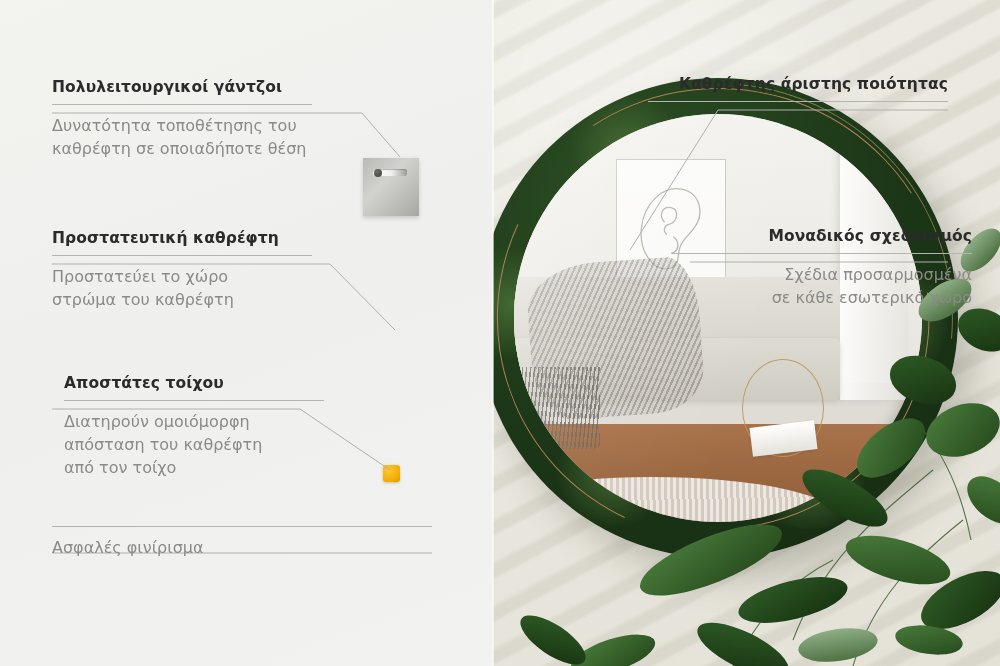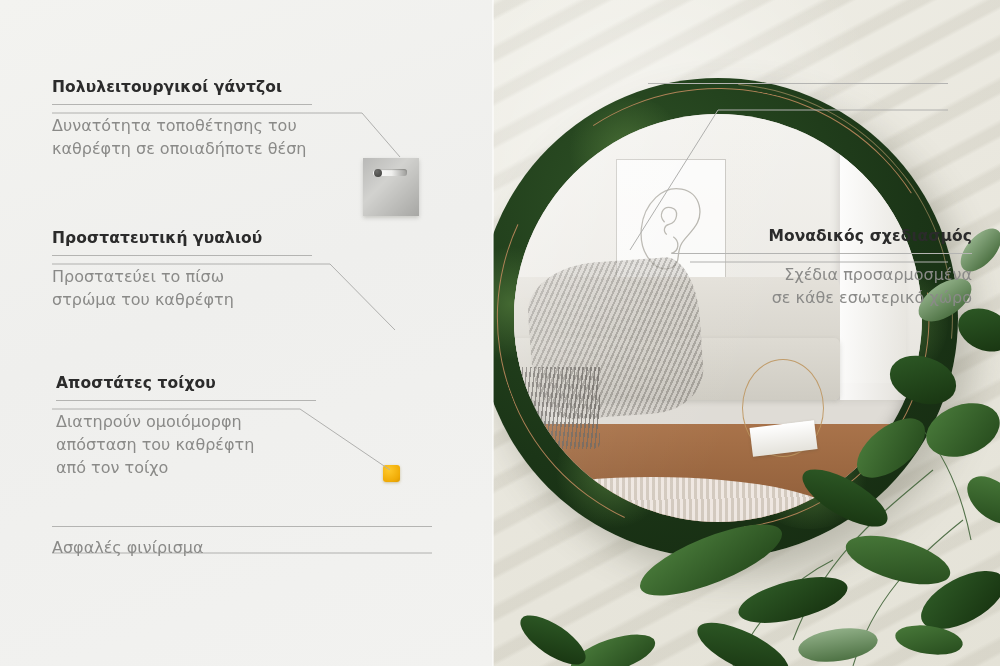--- a/index.html
+++ b/index.html
@@ -377,40 +377,41 @@
   </svg>
 
   <div class="callout" style="left:52px; top:78px; width:260px;">
     <div class="title">Πολυλειτουργικοί γάντζοι</div>
     <div class="rule"></div>
     <div class="desc">Δυνατότητα τοποθέτησης του
 καθρέφτη σε οποιαδήποτε θέση</div>
   </div>
 
   <div class="callout" style="left:52px; top:229px; width:260px;">
-    <div class="title">Προστατευτική γυαλιού</div>
-    <div class="rule"></div>
-    <div class="desc">Προστατεύει το πίσω
+    <div class="title">Προστατευτική καθρέφτη</div>
+    <div class="rule"></div>
+    <div class="desc">Προστατεύει το χώρο
 στρώμα του καθρέφτη</div>
   </div>
 
-  <div class="callout" style="left:56px; top:374px; width:260px;">
+  <div class="callout" style="left:64px; top:374px; width:260px;">
     <div class="title">Αποστάτες τοίχου</div>
     <div class="rule"></div>
     <div class="desc">Διατηρούν ομοιόμορφη
 απόσταση του καθρέφτη
 από τον τοίχο</div>
   </div>
 
   <div class="callout" style="left:52px; top:518px; width:380px;">
     <div class="rule"></div>
     <div class="desc">Ασφαλές φινίρισμα</div>
   </div>
 
   <div class="callout right" style="left:648px; top:75px; width:300px;">
+    <div class="title">Καθρέφτης άριστης ποιότητας</div>
     <div class="rule"></div>
   </div>
 
   <div class="callout right" style="left:672px; top:227px; width:300px;">
     <div class="title">Μοναδικός σχεδιασμός</div>
     <div class="rule"></div>
     <div class="desc">Σχέδια προσαρμοσμένα
 σε κάθε εσωτερικό χώρο</div>
   </div>
 

